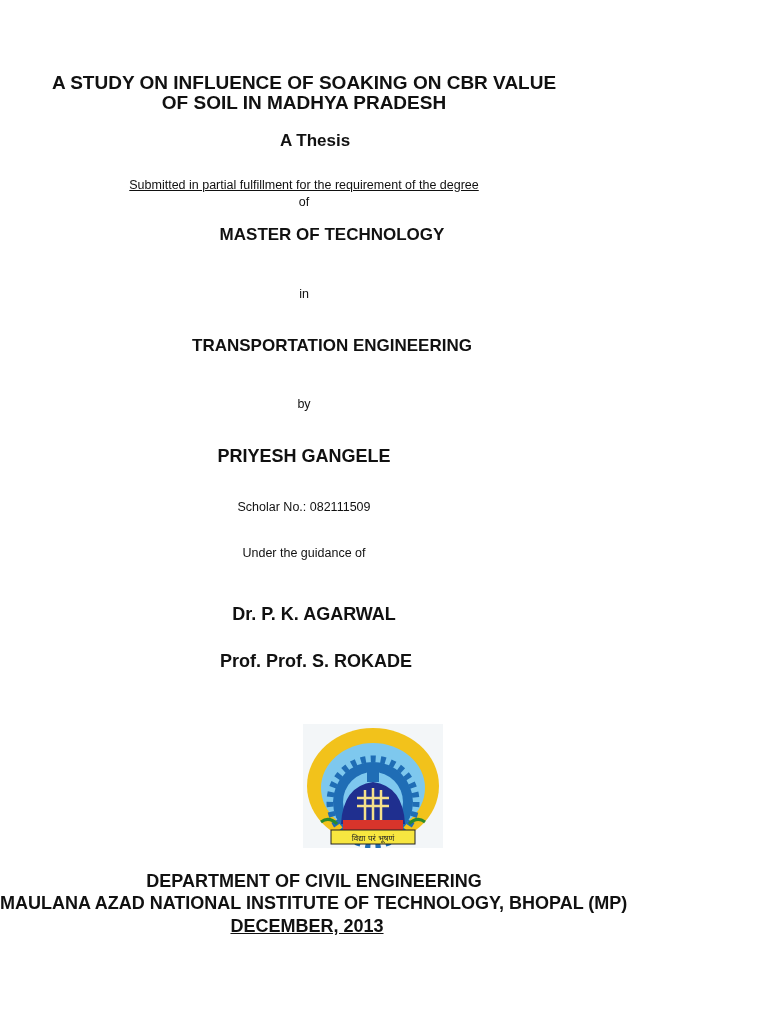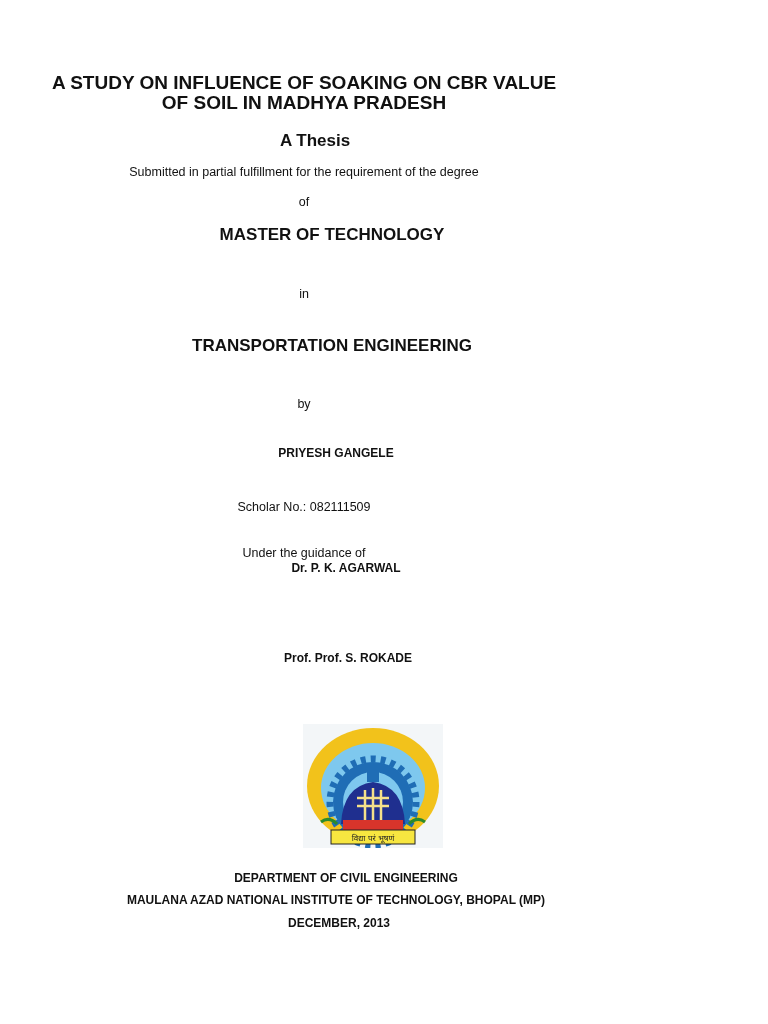--- a/index.html
+++ b/index.html
@@ -4,43 +4,43 @@
   <style>
     html, body { margin: 0; padding: 0; }
     body {
       width: 768px; height: 1024px; background: #ffffff; position: relative; overflow: hidden;
       font-family: "Liberation Sans", "DejaVu Sans", sans-serif; color: #111;
     }
     .line { position: absolute; left: 0; width: 608px; text-align: center; white-space: nowrap; }
     .b { font-weight: bold; }
     .t1 { font-size: 19px; }
     .t2 { font-size: 17px; margin-left: 28px; }
-    .t3 { font-size: 12px; margin-left: 32px; }
+    .t3 { font-size: 18px; }
     .t4 { font-size: 12.5px; }
     .logo { position: absolute; left: 303px; top: 724px; width: 140px; height: 124px; }
   </style>
 </head>
 <body>
 
 <div>
   <div class="line b t1" style="top:72px;">A STUDY ON INFLUENCE OF SOAKING ON CBR VALUE</div>
   <div class="line b t1" style="top:92px;">OF SOIL IN MADHYA PRADESH</div>
   <div class="line b t2" style="top:131px; padding-right:34px; box-sizing:border-box;">A Thesis</div>
 
-  <div class="line t4" style="top:165px;">Submitted in partial fulfillment for the requirement of the degree</div>
+  <div class="line t4" style="top:178px;text-decoration:underline;">Submitted in partial fulfillment for the requirement of the degree</div>
   <div class="line t4" style="top:195px;">of</div>
   <div class="line b t2" style="top:225px;">MASTER OF TECHNOLOGY</div>
   <div class="line t4" style="top:287px;">in</div>
   <div class="line b t2" style="top:336px; box-sizing:border-box;">TRANSPORTATION ENGINEERING</div>
   <div class="line t4" style="top:397px;">by</div>
 
   <div class="line b t3" style="top:446px;">PRIYESH GANGELE</div>
   <div class="line t4" style="top:500px;">Scholar No.: 082111509</div>
   <div class="line t4" style="top:546px; box-sizing:border-box;">Under the guidance of</div>
-  <div class="line b t3" style="top:561px; padding-left:20px; box-sizing:border-box;">Dr. P. K. AGARWAL</div>
+  <div class="line b t3" style="top:604px; padding-left:20px; box-sizing:border-box;">Dr. P. K. AGARWAL</div>
   <div class="line b t3" style="top:651px; padding-left:24px; box-sizing:border-box;">Prof. Prof. S. ROKADE</div>
 
   <div class="logo">
     <svg width="140" height="124" viewBox="0 0 140 124">
       <rect x="0" y="0" width="140" height="124" fill="#f3f6f8"></rect>
       <ellipse cx="70" cy="62" rx="66" ry="58" fill="#f2c21b"></ellipse>
       <ellipse cx="70" cy="64" rx="52" ry="45" fill="#7ec8ee"></ellipse>
       <g fill="#1f6db5">
         <circle cx="70" cy="78" r="40"></circle>
       </g>
@@ -60,14 +60,14 @@
       <rect x="40" y="96" width="60" height="10" fill="#d8342b"></rect>
       <rect x="28" y="106" width="84" height="14" fill="#f7e640" stroke="#222" stroke-width="1"></rect>
       <text x="70" y="116.5" font-size="8" text-anchor="middle" fill="#222" font-family="DejaVu Sans, sans-serif">विद्या परं भूषणं</text>
       <path d="M18 98 q8 -6 16 2" stroke="#2b8a2b" stroke-width="3" fill="none"></path>
       <path d="M122 98 q-8 -6 -16 2" stroke="#2b8a2b" stroke-width="3" fill="none"></path>
     </svg>
   </div>
 
   <div class="line b t3" style="top:871px; padding-left:20px; box-sizing:border-box;">DEPARTMENT OF CIVIL ENGINEERING</div>
   <div class="line b t3" style="top:893px;">MAULANA AZAD NATIONAL INSTITUTE OF TECHNOLOGY, BHOPAL (MP)</div>
-  <div class="line b t3" style="top:916px; padding-left:6px; box-sizing:border-box;">DECEMBER, 2013</div>
+  <div class="line b t3" style="top:916px; padding-left:6px; box-sizing:border-box;text-decoration:underline;">DECEMBER, 2013</div>
 </div>
 
 </body></html>

